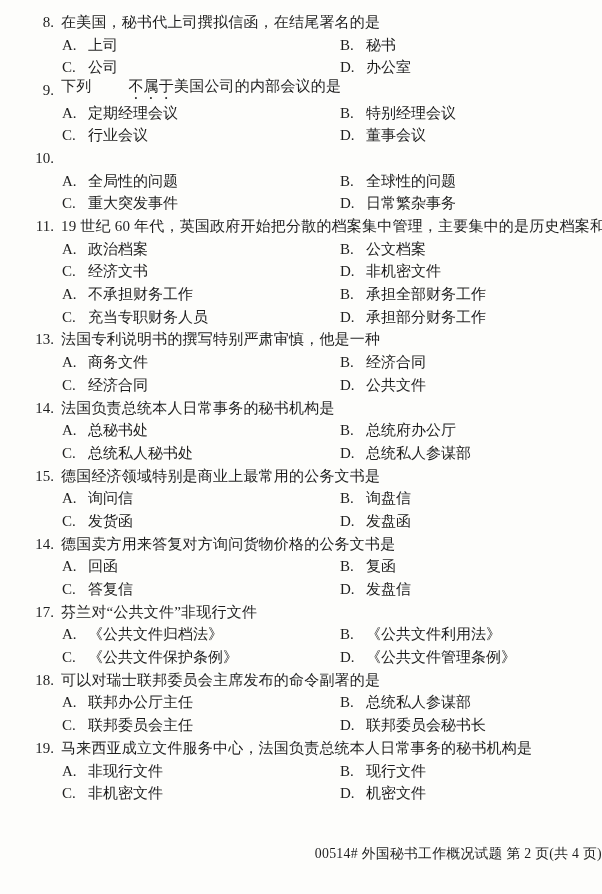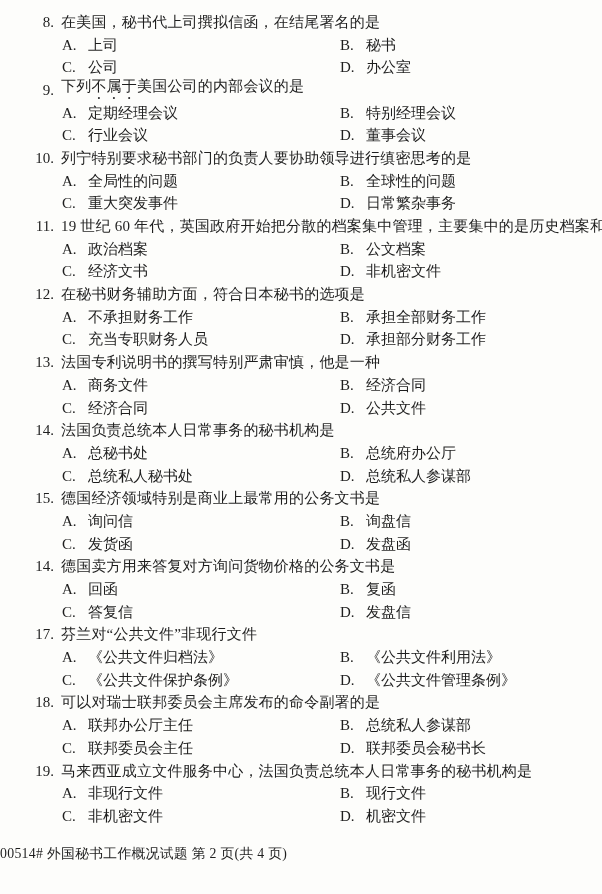--- a/index.html
+++ b/index.html
@@ -9,22 +9,22 @@
         color:#1e1e1e;font-size:15px;}
   .content{position:absolute;top:11px;left:0;right:0;}
   .line{height:22.7px;display:flex;align-items:center;white-space:nowrap;}
   .num{flex:none;width:54px;text-align:right;}
   .stem{margin-left:7px;letter-spacing:0.2px;}
   .opts{padding-left:62px;}
   .opt{display:flex;align-items:center;}
   .c1{flex:none;width:278px;}
   .ol{flex:none;width:26px;}
   .emph{-webkit-text-emphasis:filled dot;-webkit-text-emphasis-position:under;
-        text-emphasis:filled dot;text-emphasis-position:under right;}
-  .footer{position:absolute;top:845px;left:0;width:602px;text-align:left;
+        text-emphasis:filled dot;text-emphasis-position:under right;margin-left:37px;}
+  .footer{position:absolute;top:845px;left:0;width:602px;text-align:right;
           font-size:13.8px;letter-spacing:0.3px;}
 </style>
 </head>
 <body>
 
 <div class="page">
   <div class="content">
 
     <section class="q">
       <div class="line">
@@ -76,21 +76,20 @@
         <span class="opt">
             <span class="ol">D.</span>
             <span class="ot">董事会议</span>
           </span>
       </div>
     </section>
 
     <section class="q">
       <div class="line">
         <span class="num">10.</span>
-        <span class="stem">列宁特别要求秘书部门的负责人要协助领导进行缜密思考的是</span>
       </div>
       <div class="line opts">
         <span class="opt c1">
             <span class="ol">A.</span>
             <span class="ot">全局性的问题</span>
           </span>
         <span class="opt">
             <span class="ol">B.</span>
             <span class="ot">全球性的问题</span>
           </span>
@@ -128,24 +127,20 @@
             <span class="ot">经济文书</span>
           </span>
         <span class="opt">
             <span class="ol">D.</span>
             <span class="ot">非机密文件</span>
           </span>
       </div>
     </section>
 
     <section class="q">
-      <div class="line">
-        <span class="num">12.</span>
-        <span class="stem">在秘书财务辅助方面，符合日本秘书的选项是</span>
-      </div>
       <div class="line opts">
         <span class="opt c1">
             <span class="ol">A.</span>
             <span class="ot">不承担财务工作</span>
           </span>
         <span class="opt">
             <span class="ol">B.</span>
             <span class="ot">承担全部财务工作</span>
           </span>
       </div>

